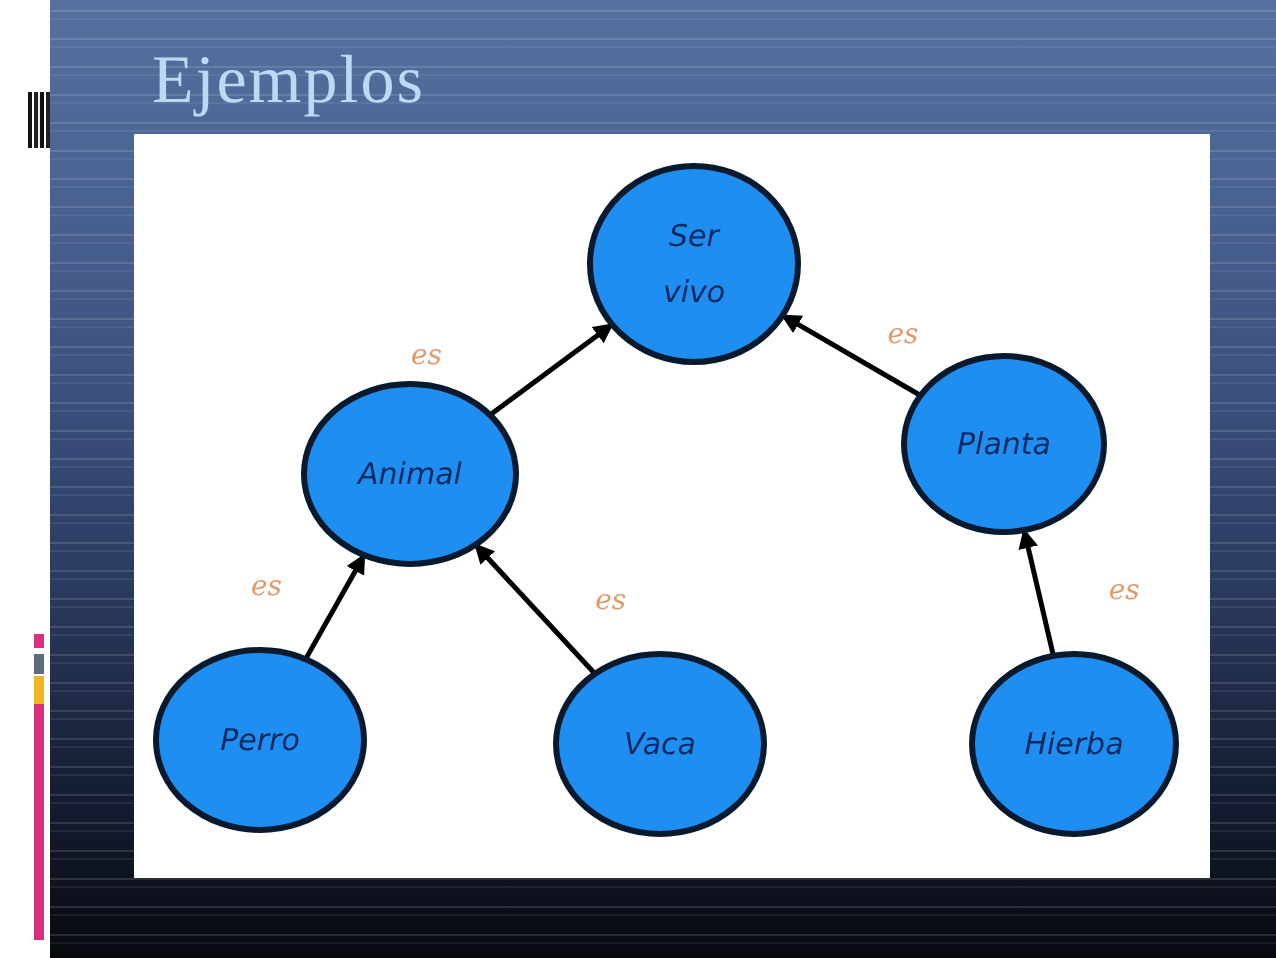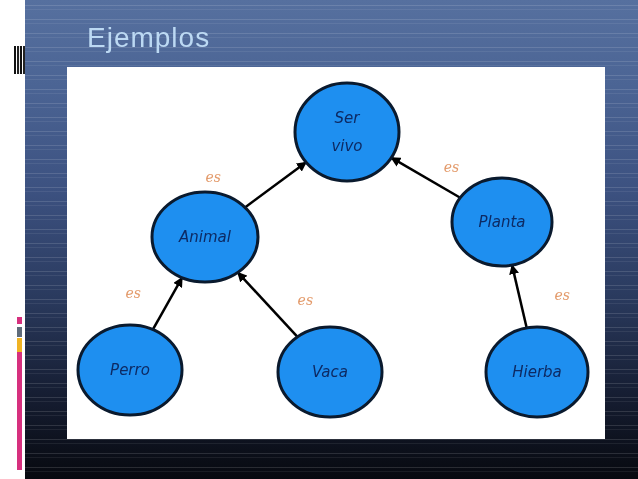--- a/index.html
+++ b/index.html
@@ -17,23 +17,23 @@
       content: ""; position: absolute; inset: 0;
       background: repeating-linear-gradient(to bottom,
         rgba(255,255,255,0) 0px, rgba(255,255,255,0) 5px,
         rgba(255,255,255,0.13) 5px, rgba(255,255,255,0.13) 6px,
         rgba(255,255,255,0) 6px, rgba(255,255,255,0) 9px,
         rgba(255,255,255,0.07) 9px, rgba(255,255,255,0.07) 10px,
         rgba(255,255,255,0) 10px, rgba(255,255,255,0) 14px);
       pointer-events: none;
     }
     .slide-title {
-      position: absolute; left: 62px; top: 22px;
-      font-family: Liberation Sans, sans-serif;
-      font-size: 28px; color: #bcd9f3; letter-spacing: 1px;
+      position: absolute; left: 51px; top: 22px;
+      font-family: Liberation Serif, serif;
+      font-size: 34px; color: #bcd9f3; letter-spacing: 1px;
       z-index: 2;
     }
     .barcode {
       position: absolute; left: 14px; top: 46px; width: 11px; height: 28px;
       background: repeating-linear-gradient(to right, #111 0px, #111 2px, #fff 2px, #fff 3px, #222 3px, #222 5px, #eee 5px, #eee 6px);
     }
     .color-bar { position: absolute; left: 17px; width: 5px; }
     .cb1 { top: 317px; height: 7px; background: #d6307e; }
     .cb2 { top: 327px; height: 10px; background: #5f6b7a; }
     .cb3 { top: 338px; height: 14px; background: #f0b323; }

